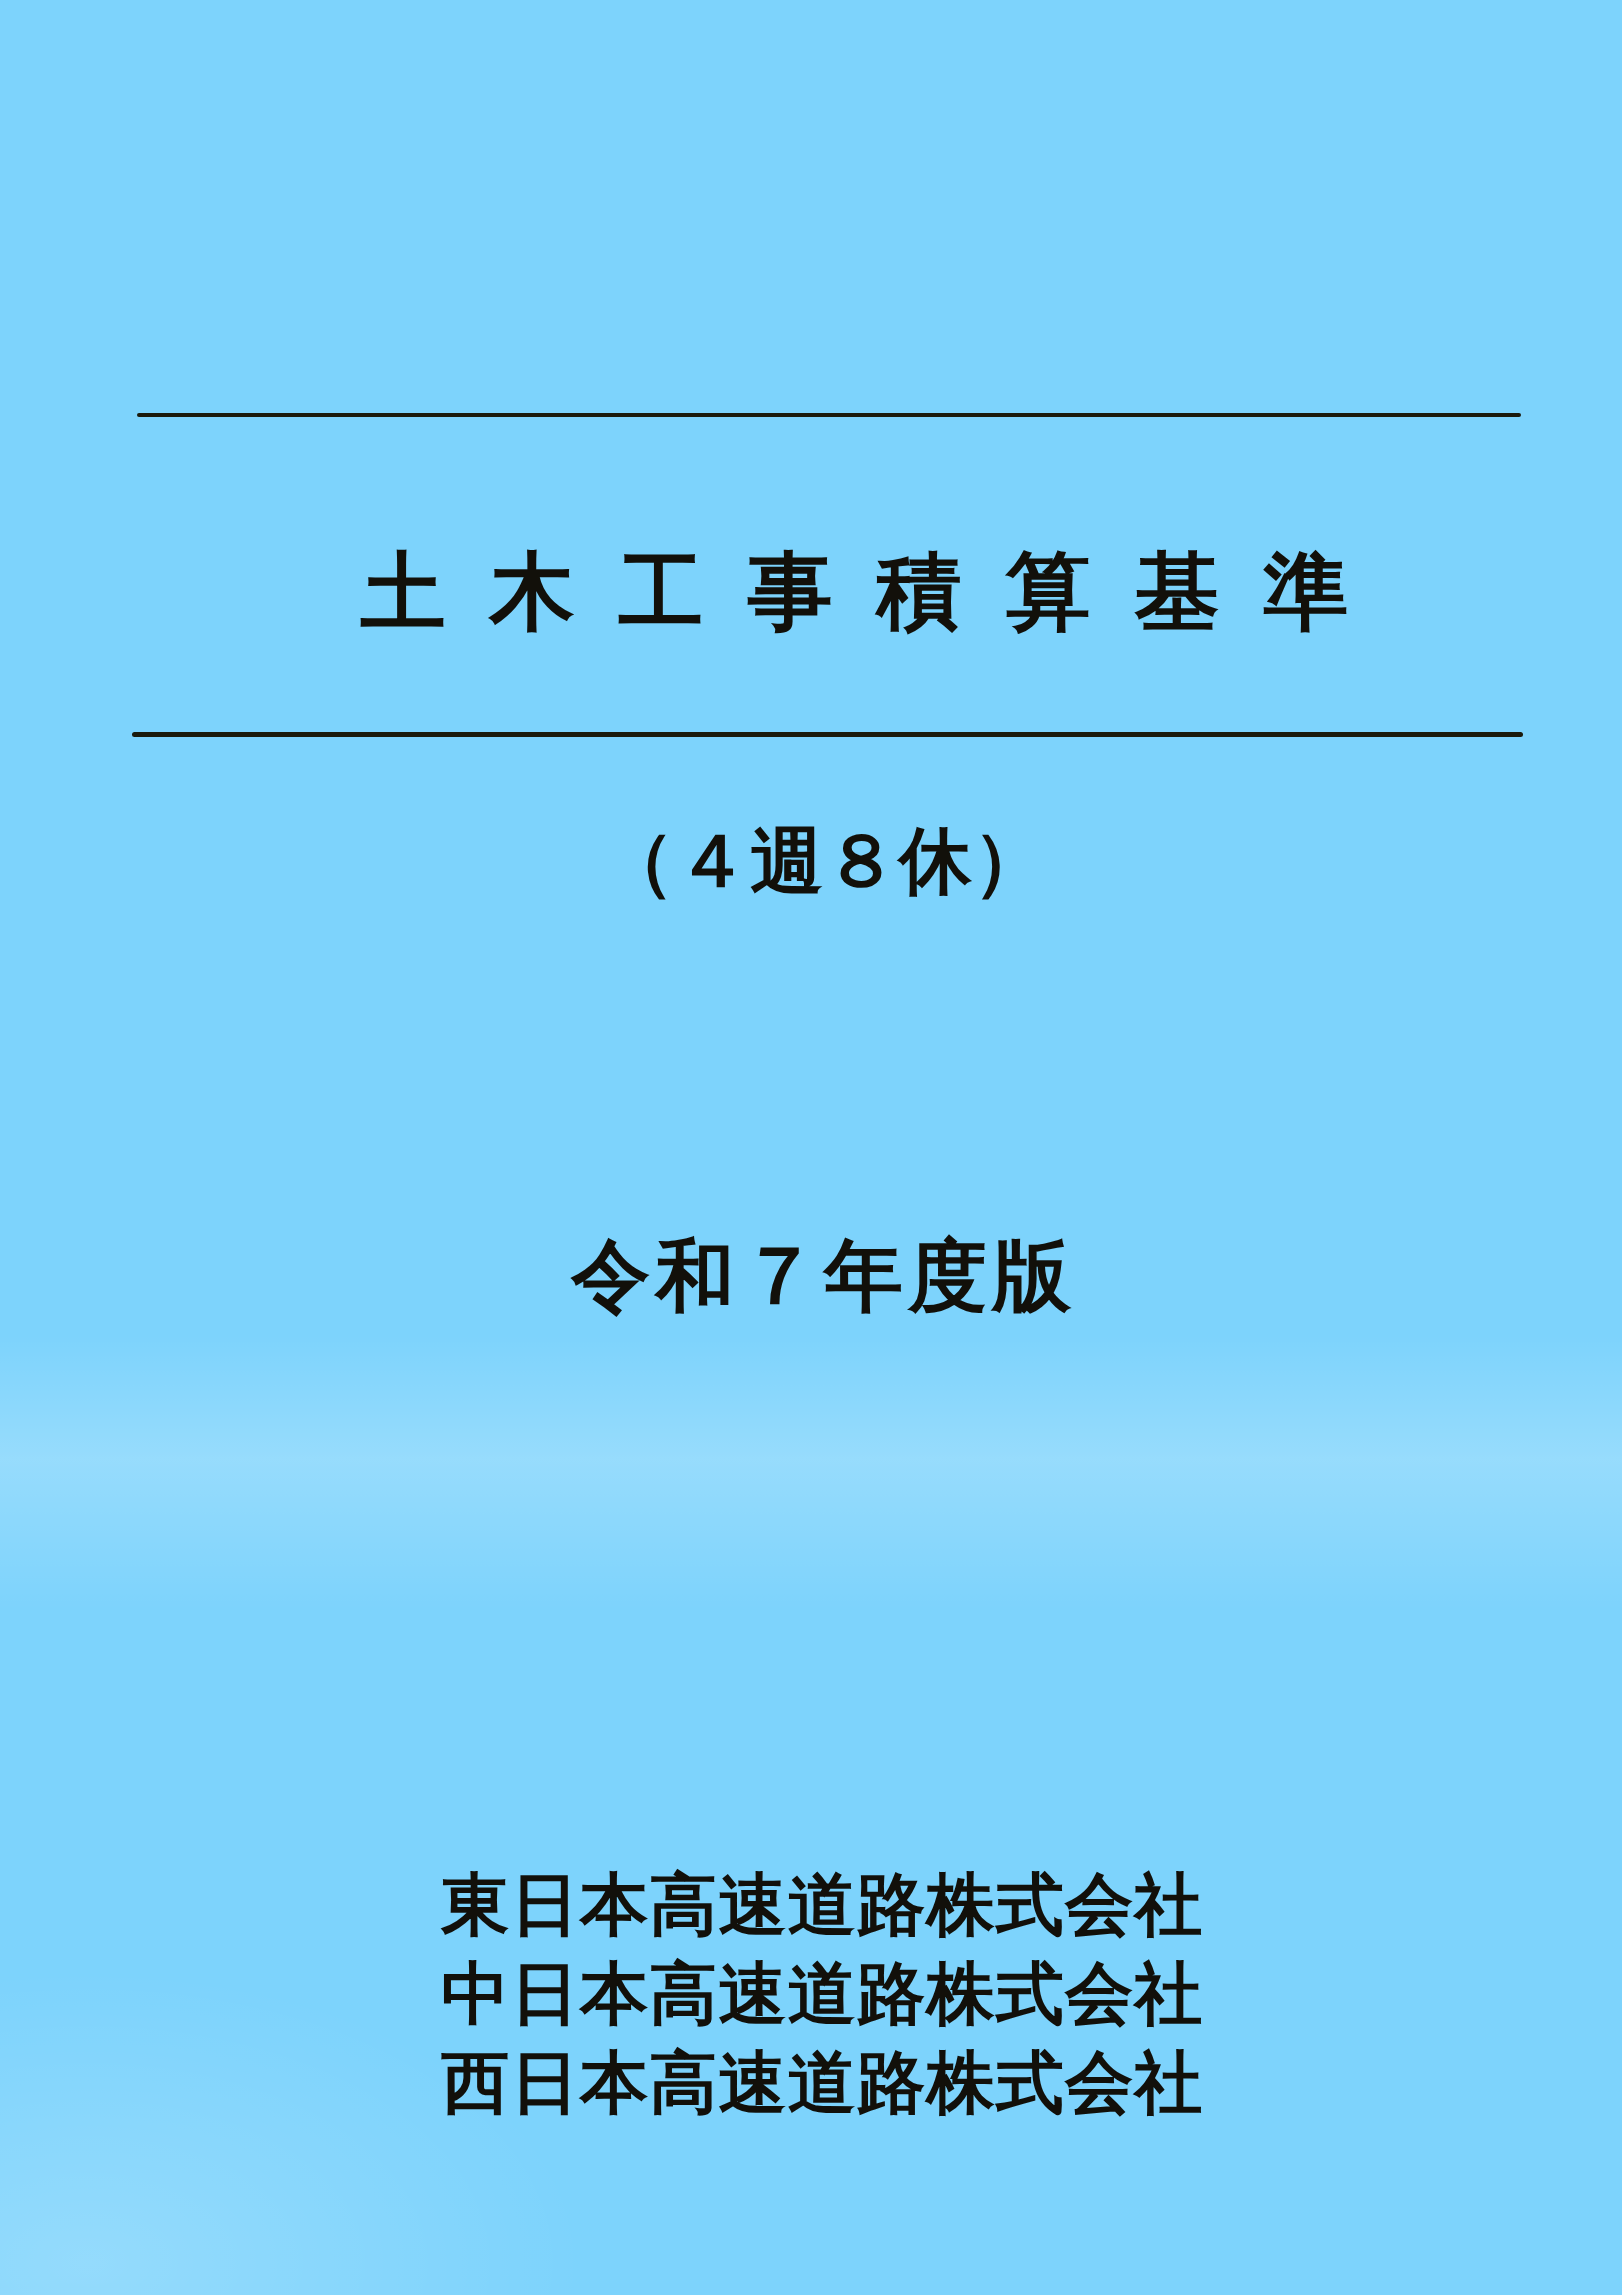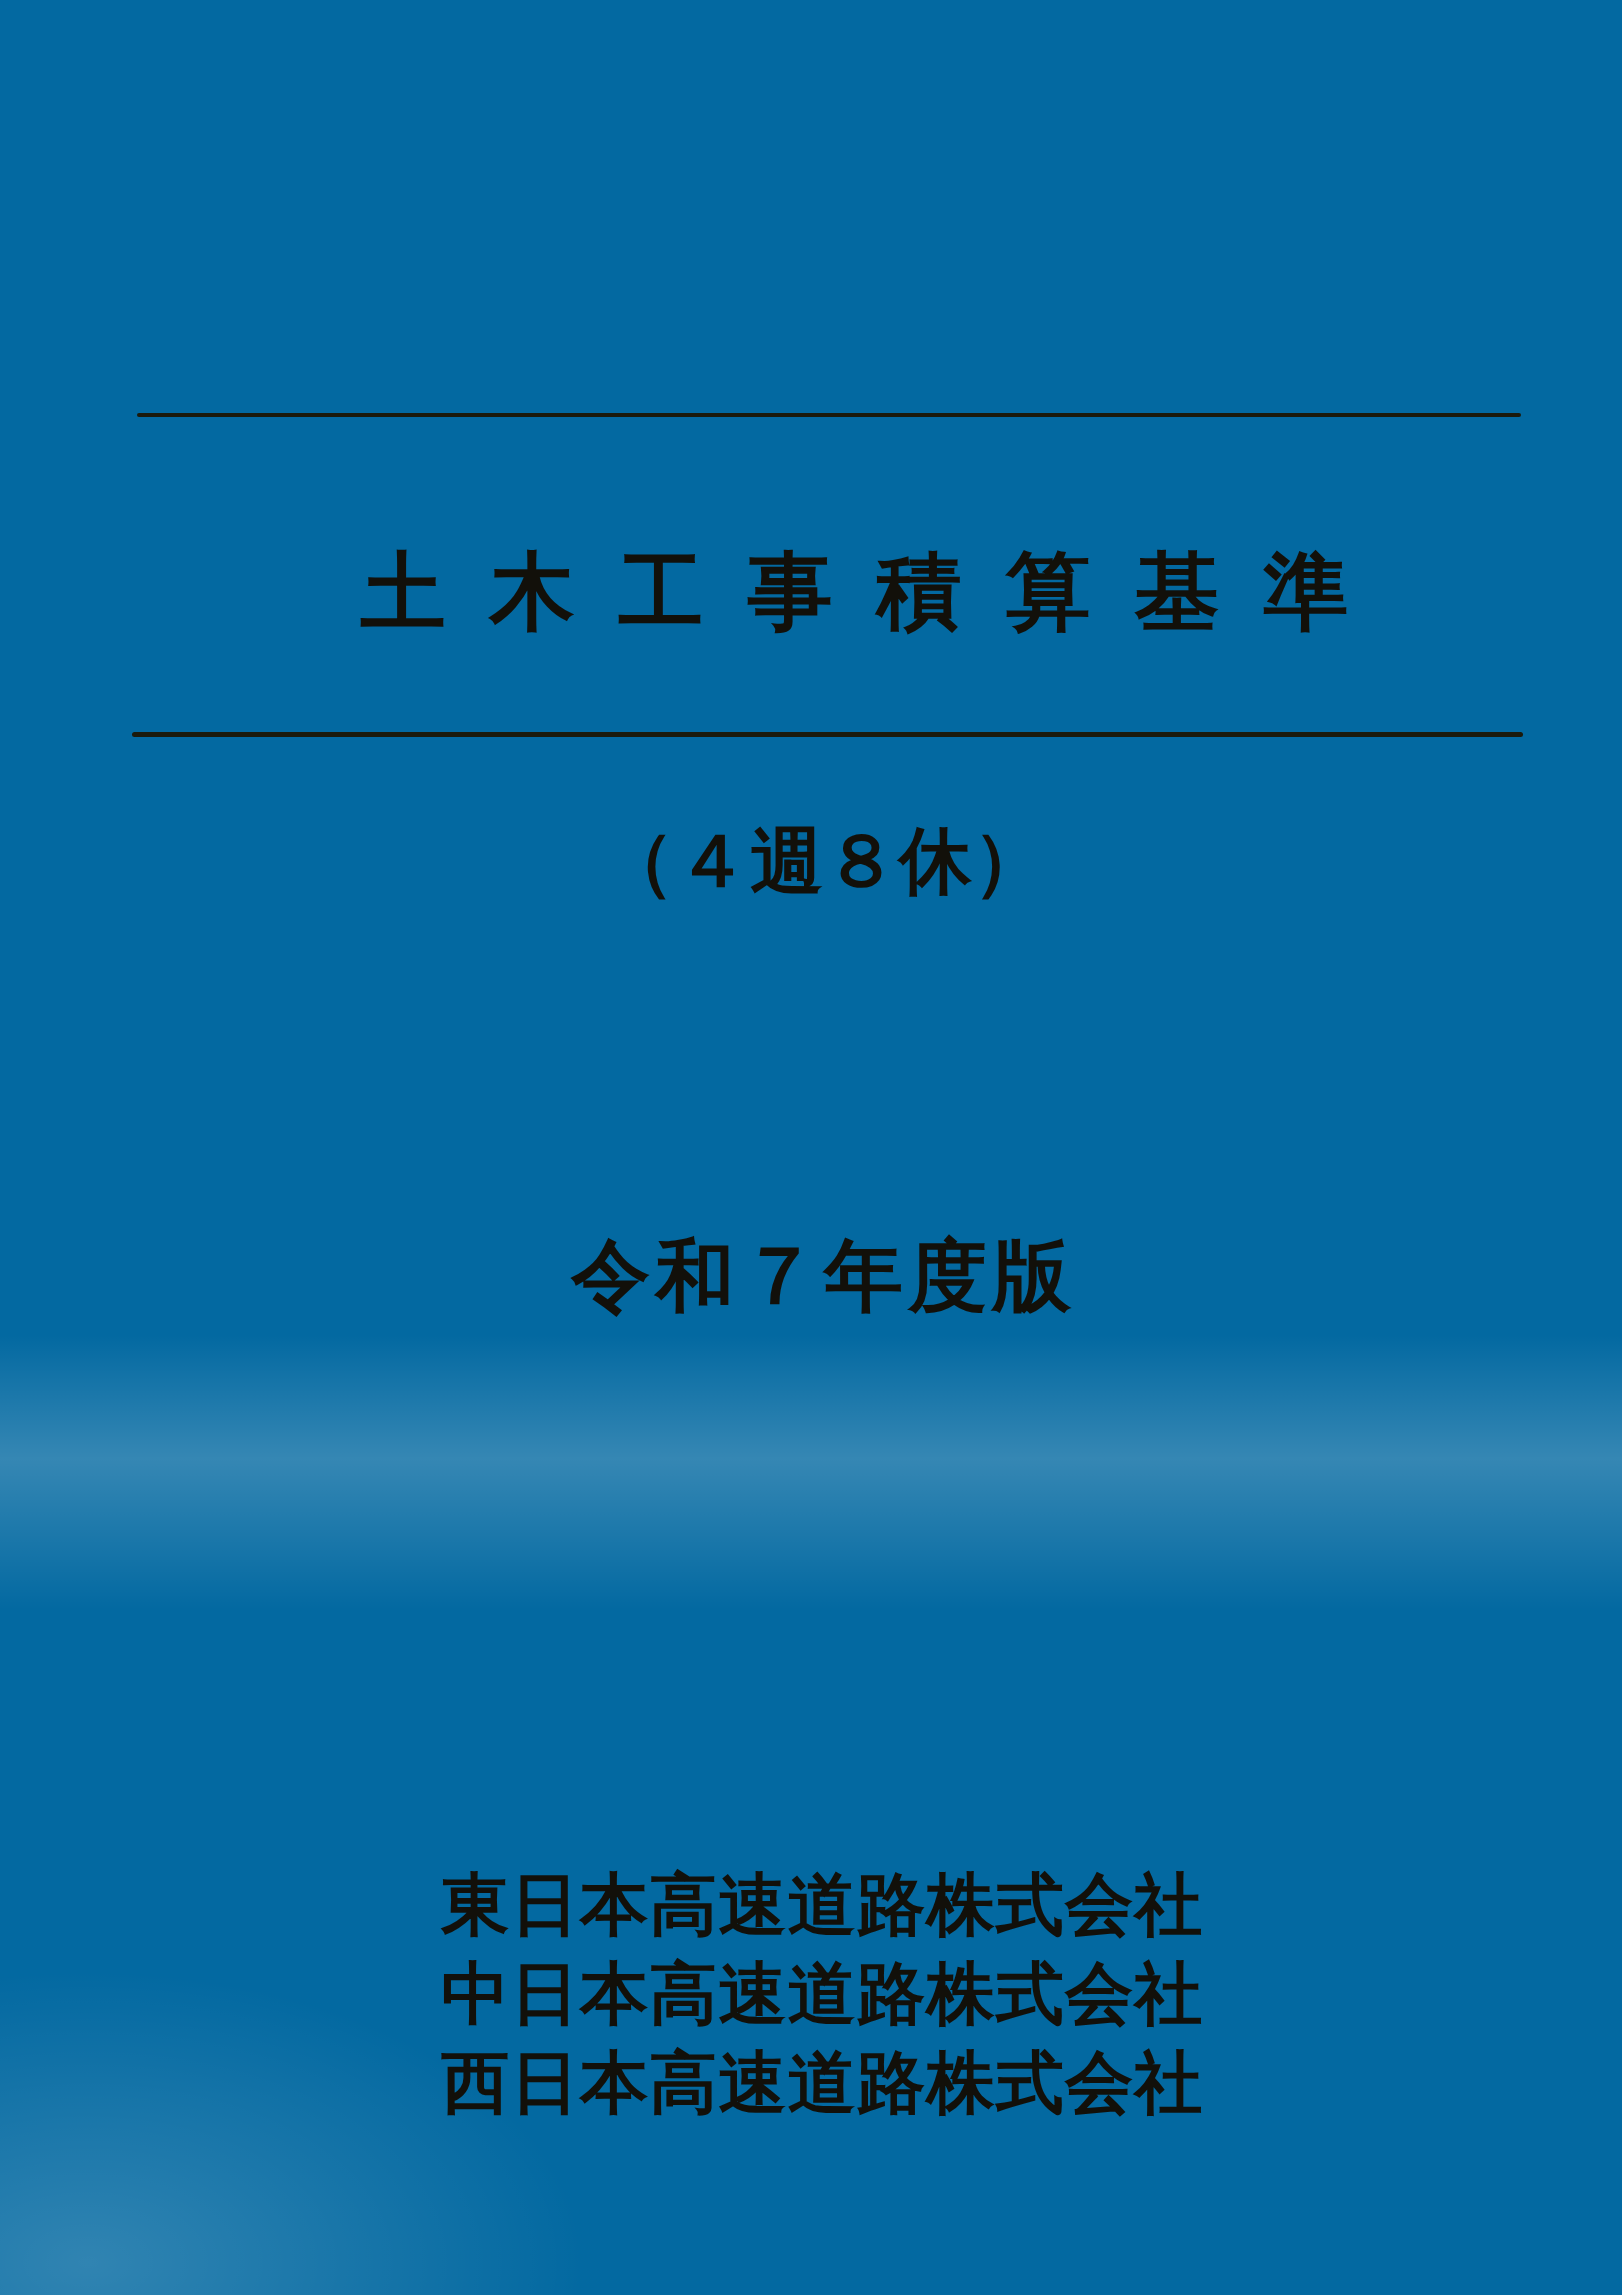--- a/index.html
+++ b/index.html
@@ -10,21 +10,21 @@
     width: 1623px;
     height: 2295px;
     background: #FBF69C;
     font-family: "Liberation Sans", "DejaVu Sans", sans-serif;
   }
   .cover {
     position: relative;
     width: 1623px;
     height: 2295px;
     overflow: hidden;
-    background: #0369a1;
+    background: #7dd3fc;
     color: #12100A;
   }
   
   .sheen-band {
     position: absolute;
     left: 0;
     width: 100%;
     top: 1335px;
     height: 275px;
     background: linear-gradient(

